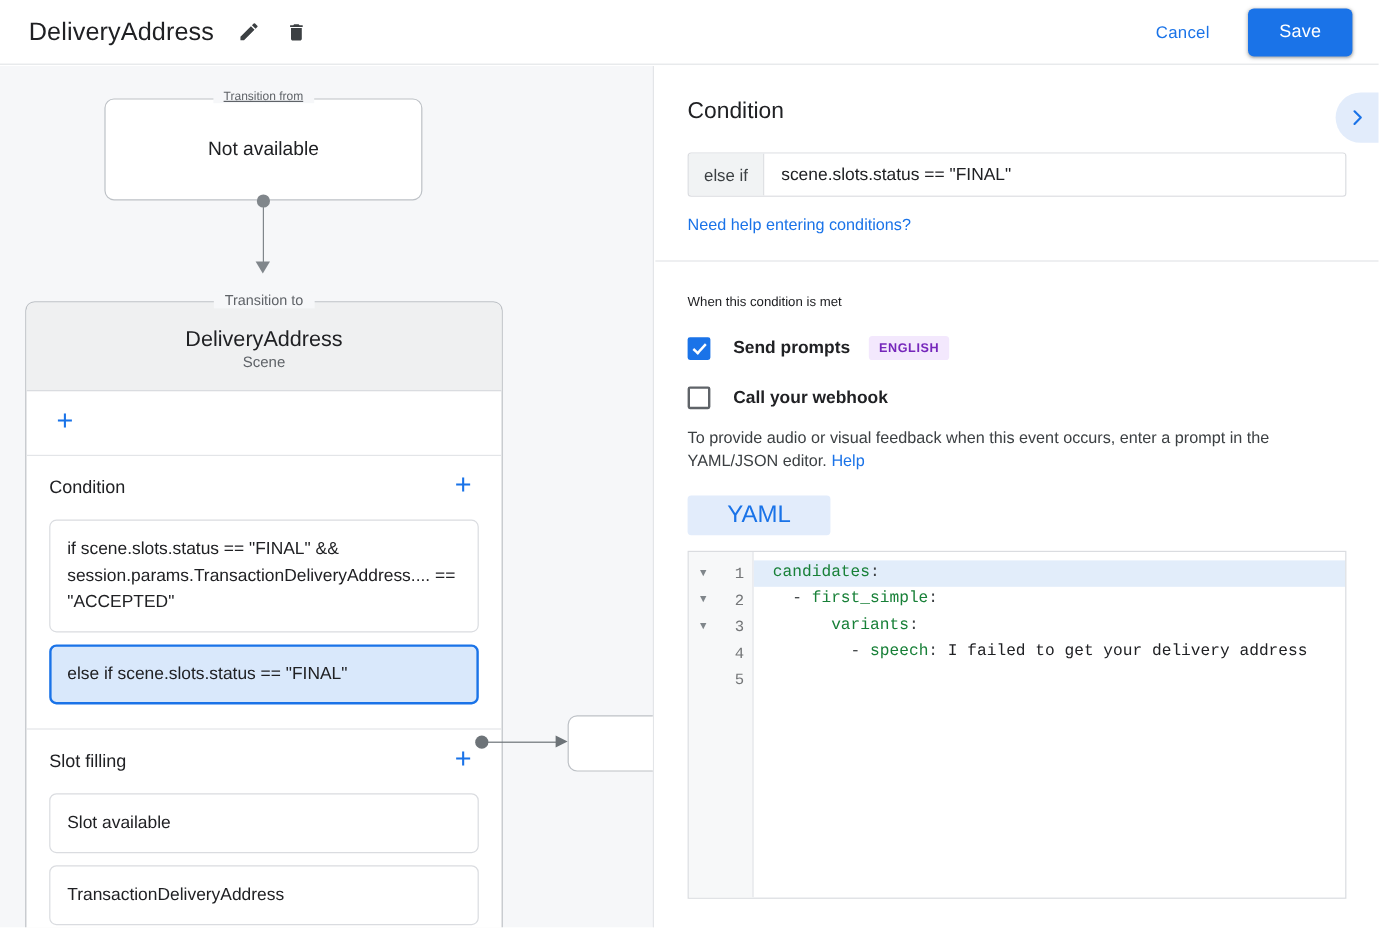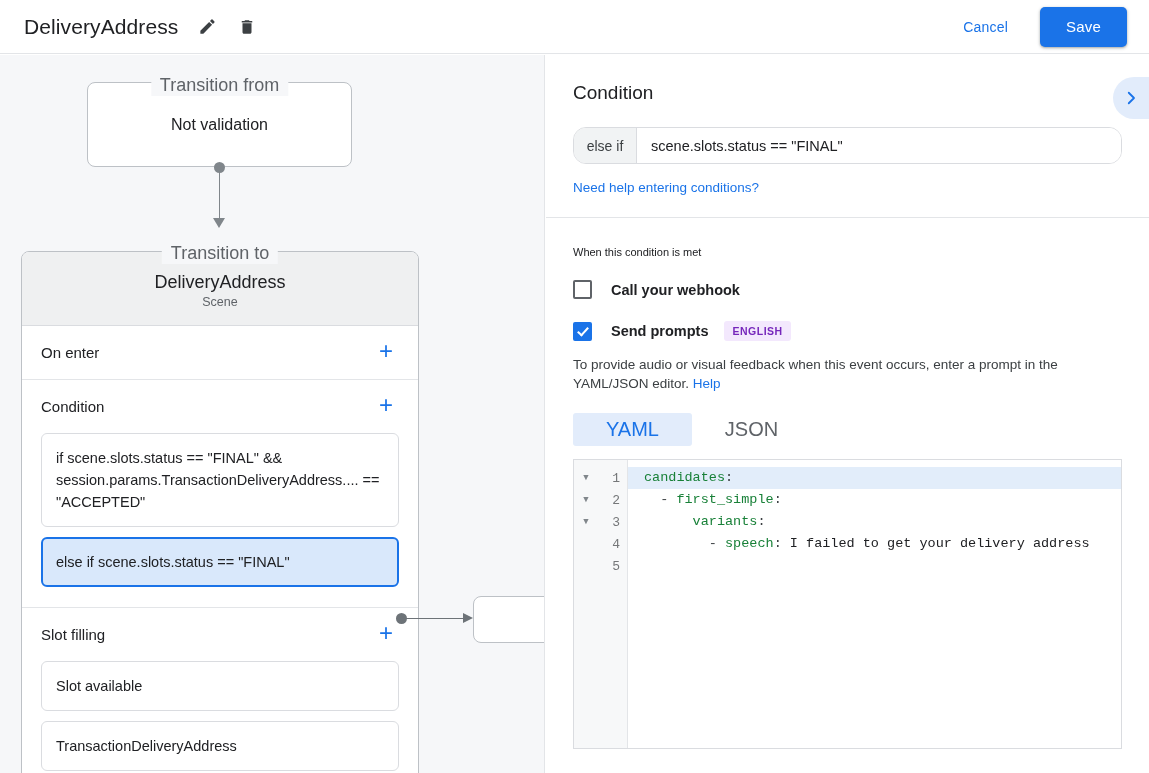--- a/index.html
+++ b/index.html
@@ -80,23 +80,24 @@
     border: 1px solid #bdc1c6;
     border-radius: 8px;
   }
   .fieldbox-legend {
     position: absolute;
     top: -8px;
     left: 50%;
     transform: translateX(-50%);
     background: #f6f7f9;
     padding: 0 9px;
-    font-size: 18px;
+    font-size: 10px;
     color: #5f6368;
     white-space: nowrap;
+    text-decoration: underline;
   }
 
   
   #transition-from-box { left: 87px; top: 27px; width: 265px; height: 85px; }
   #transition-from-box .inner {
     height: 100%; display: flex; align-items: center; justify-content: center;
     font-size: 16px; color: #202124;
   }
 
   
@@ -211,21 +212,21 @@
     background: #e2ecfb;
     border-radius: 21px 0 0 21px;
     display: flex; align-items: center; justify-content: center;
     cursor: pointer;
   }
 
   .cond-row {
     margin-top: 23px;
     display: flex;
     border: 1px solid #dadce0;
-    border-radius: 13px;
+    border-radius: 3px;
     height: 37px;
     overflow: hidden;
   }
   .cond-prefix {
     background: #f1f3f4;
     border-right: 1px solid #dadce0;
     display: flex; align-items: center; justify-content: center;
     width: 63px;
     font-size: 14px; color: #3c4043;
     flex-shrink: 0;
@@ -361,38 +362,37 @@
     <div class="topbar-spacer"></div>
 
     <button class="cancel-btn">Cancel</button>
     <button class="save-btn">Save</button>
   </div>
 
   <div class="canvas">
 
     <div class="fieldbox" id="transition-from-box">
       <div class="fieldbox-legend">Transition from</div>
-      <div class="inner">Not validation</div>
+      <div class="inner">Not available</div>
     </div>
 
     <div id="connector-dot"></div>
     <div id="connector-vertical"></div>
     <div id="connector-arrow"></div>
 
-    <div class="legend" id="transition-to-legend-wrap" style="position:absolute;top:188px;left:220px;transform:translateX(-50%);background:#f6f7f9;padding:0 9px;font-size:18px;color:#5f6368;z-index:7;white-space:nowrap;">Transition to</div>
+    <div class="legend" id="transition-to-legend-wrap" style="position:absolute;top:188px;left:220px;transform:translateX(-50%);background:#f6f7f9;padding:0 9px;font-size:12px;color:#5f6368;z-index:7;white-space:nowrap;">Transition to</div>
 
     <div id="transition-to-card">
       <div class="scene-header">
         <div class="scene-name">DeliveryAddress</div>
         <div class="scene-sub">Scene</div>
       </div>
 
       <div class="section">
         <div class="section-head">
-          <div class="section-title">On enter</div>
           <button class="plus-btn">+</button>
         </div>
       </div>
 
       <div class="section">
         <div class="section-head">
           <div class="section-title">Condition</div>
           <button class="plus-btn">+</button>
         </div>
         <div class="section-body">
@@ -437,38 +437,37 @@
 
       <a class="link" id="need-help-link">Need help entering conditions?</a>
     </div>
 
     <div class="panel-divider"></div>
 
     <div class="panel-section">
       <div class="when-title">When this condition is met</div>
 
       <div class="check-row">
-        <div class="checkbox"></div>
-        <div class="check-label">Call your webhook</div>
-      </div>
-
-      <div class="check-row">
         <div class="checkbox checked"></div>
         <div class="check-label">Send prompts</div>
         <div class="lang-badge">ENGLISH</div>
       </div>
 
+      <div class="check-row">
+        <div class="checkbox"></div>
+        <div class="check-label">Call your webhook</div>
+      </div>
+
       <div class="help-text">
         <span>To provide audio or visual feedback when this event occurs, enter a prompt in the YAML/JSON editor.</span>
         <a class="link">Help</a>
       </div>
 
       <div class="editor-tabs">
         <div class="etab active">YAML</div>
-        <div class="etab">JSON</div>
       </div>
 
       <div class="editor">
         <div class="gutter" id="editor-gutter">
             <div class="gut-row">
               <span class="fold">▼</span>
               <span class="gut-num">1</span>
             </div>
             <div class="gut-row">
               <span class="fold">▼</span>

